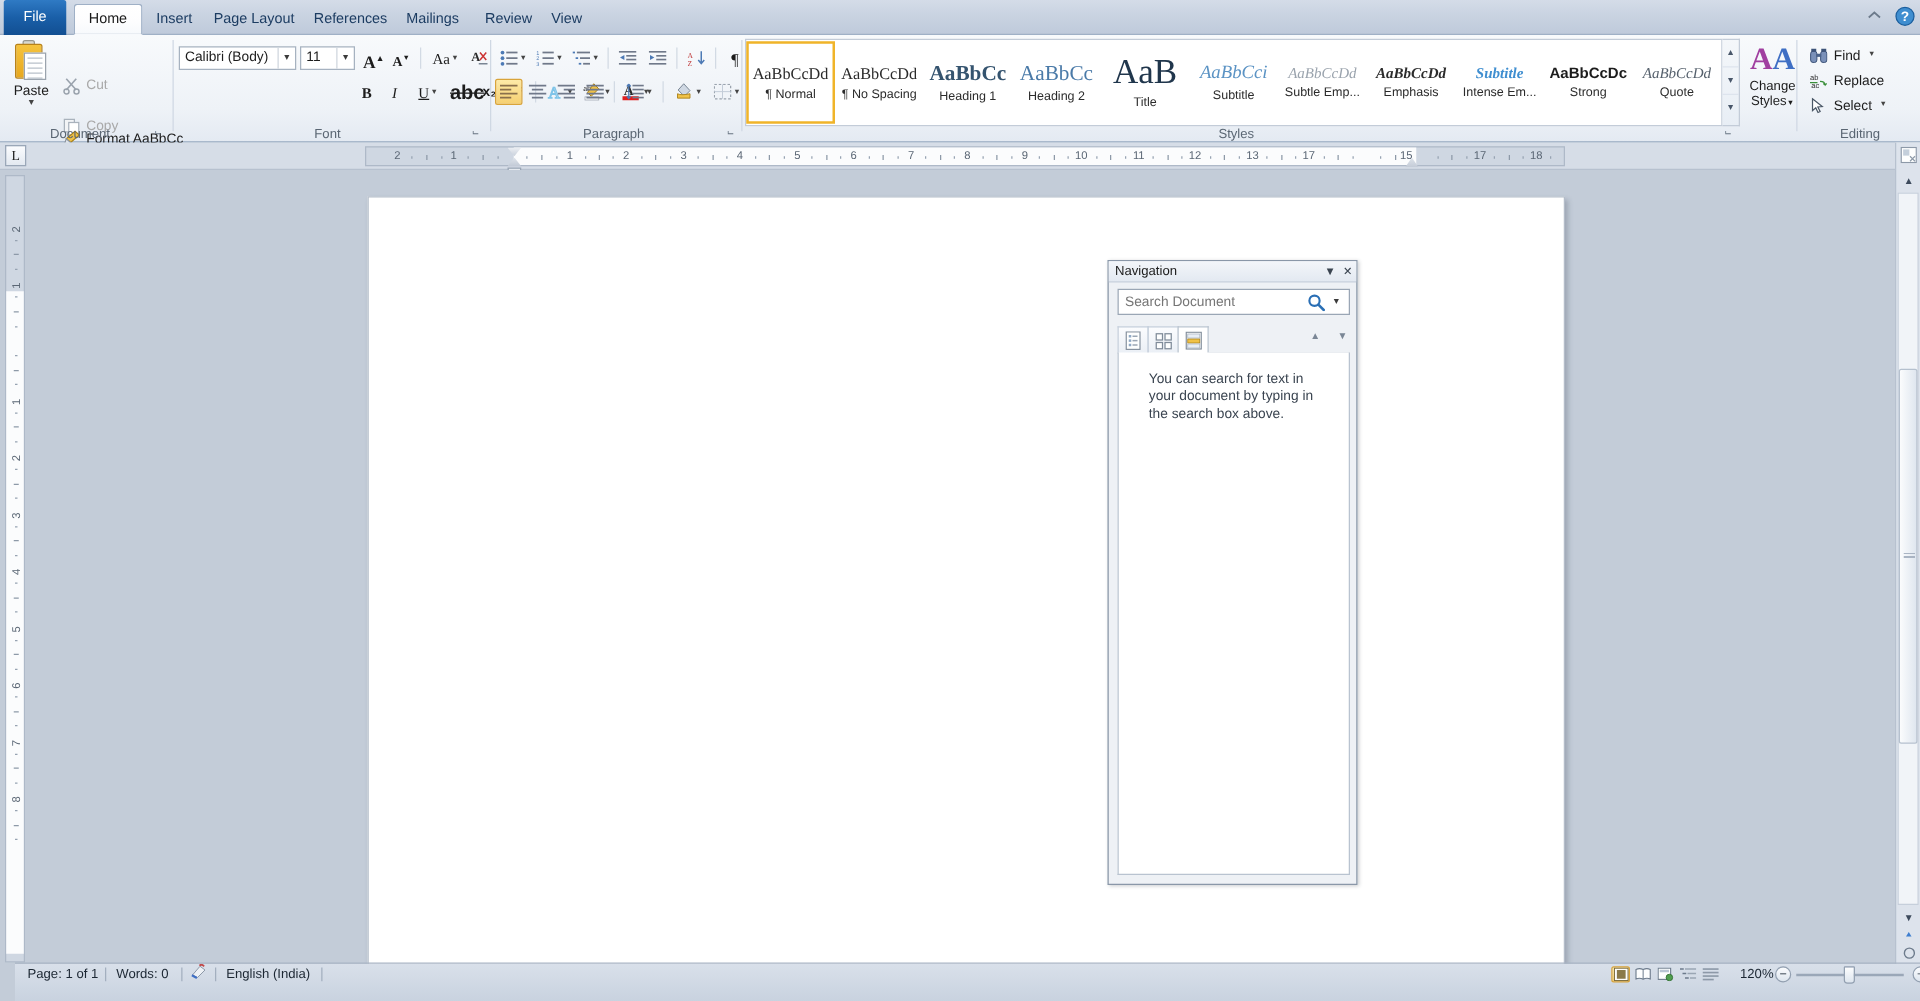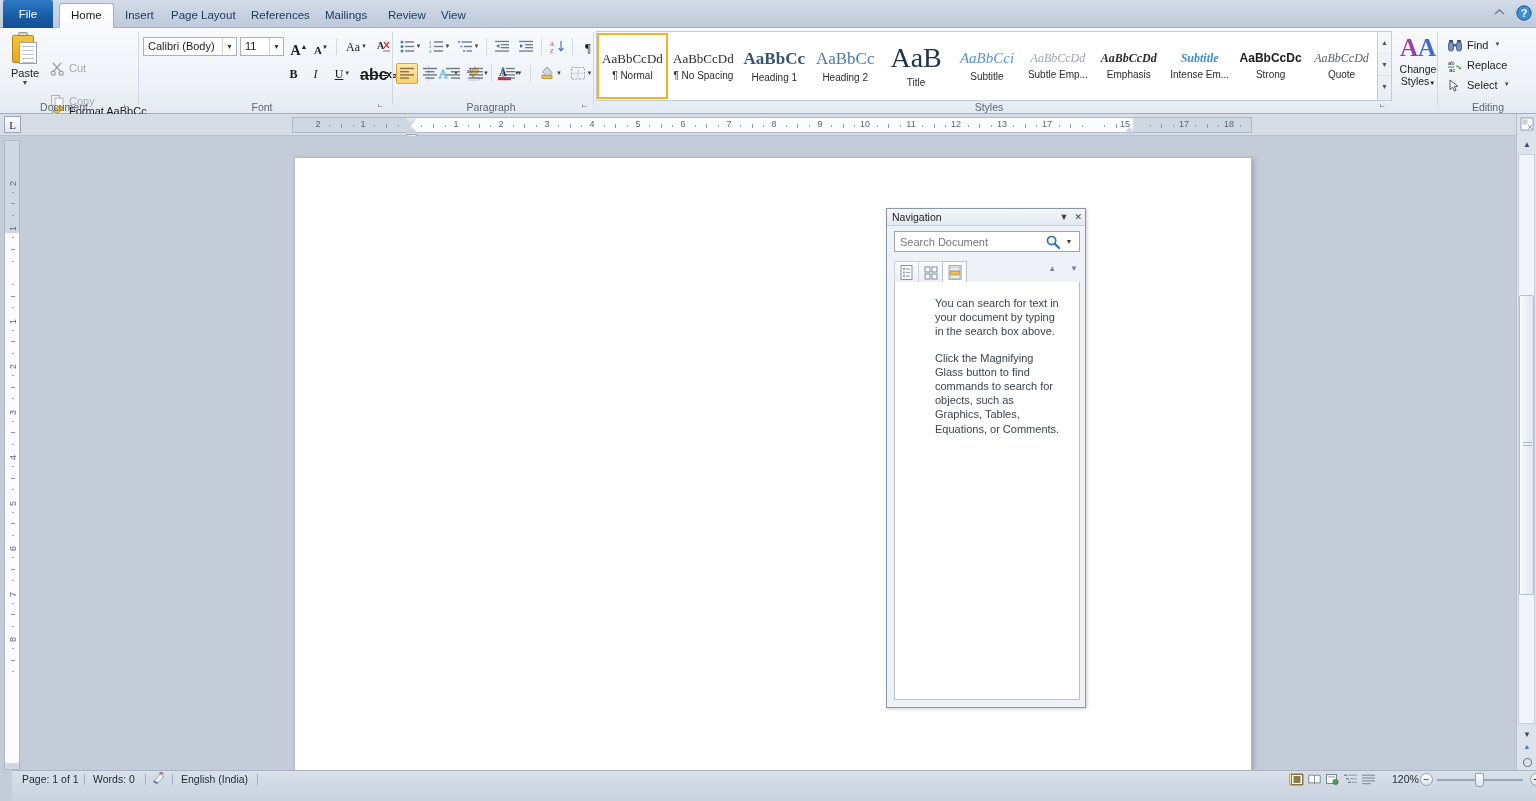--- a/index.html
+++ b/index.html
@@ -260,21 +260,21 @@
     border:1px solid #c8d1dd; border-bottom:none;
     background:linear-gradient(to bottom,#fbfcfe,#eaeff5);
     display:flex; align-items:center; justify-content:center; cursor:default;
   }
   .ntab.active{ background:#ffffff; border-color:#b9c3d0; }
   .navupdown{ position:absolute; right:2px; top:3px; display:flex; gap:14px; }
   .navupdown span{ font-size:8px; color:#7a8695; cursor:default; }
 
   .navbody{
     position:absolute; left:7px; top:73px; width:186px; bottom:7px;
-    background:#ffffff; border:1px solid #b9c3d0; border-top:none; overflow:hidden;padding-left:16px;
+    background:#ffffff; border:1px solid #b9c3d0; border-top:none; overflow:hidden;
   }
   .navmsg{
     padding:14px 18px 0 24px; font-size:11px; color:#3a4450; line-height:14.2px;
   }
   .navmsg p + p{ margin-top:12px; }
 
   
   .rightcol{
     position:absolute; right:0; top:114px; width:20px; bottom:17px;
     background:#dde3ec; border-left:1px solid #b7c1cf;
@@ -901,21 +901,20 @@
       </div>
       <div class="navupdown">
         <span>▲</span>
         <span>▼</span>
       </div>
     </div>
 
     <div class="navbody">
       <div class="navmsg">
         <p>You can search for text in your document by typing in the search box above.</p>
-        <p>Click the Magnifying Glass button to find commands to search for objects, such as Graphics, Tables, Equations, or Comments.</p>
       </div>
     </div>
   </div>
 
   <div class="rightcol">
     <div class="rcbtn" style="top:2px;">
       <svg width="14" height="14" viewBox="0 0 14 14">
         <rect x="1" y="1" width="12" height="12" fill="#fdfefe" stroke="#8d99a8" stroke-width=".9"></rect>
         <rect x="2.5" y="2.5" width="5" height="5" fill="#c4cfdb"></rect>
         <path d="M8 8 l4 4 M8 12 l4 -4" stroke="#8d99a8" stroke-width=".9"></path>

